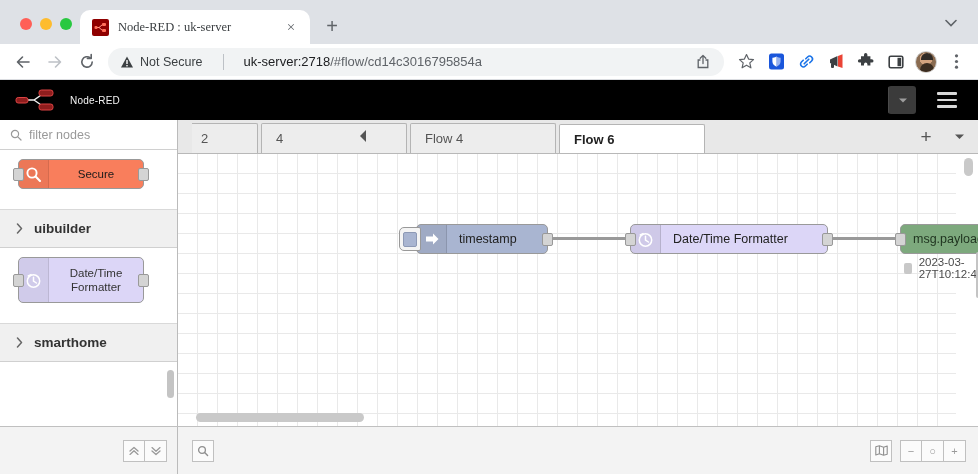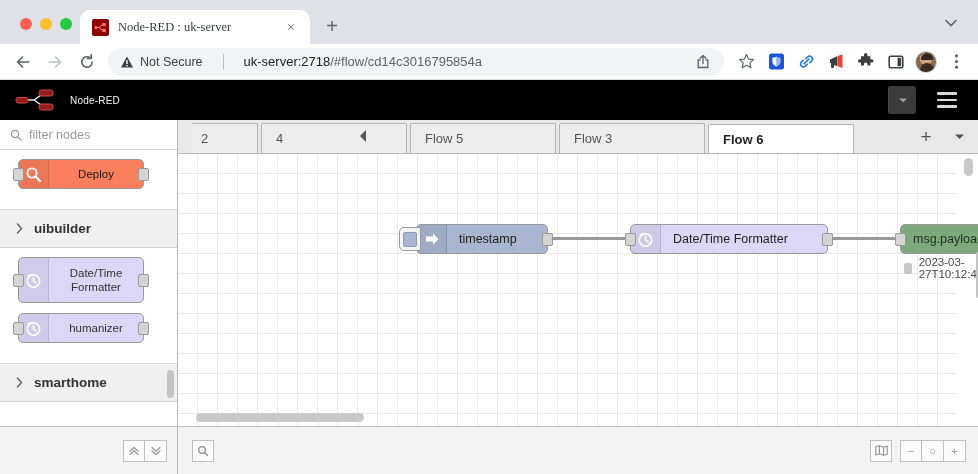--- a/index.html
+++ b/index.html
@@ -675,21 +675,21 @@
 
       <div class="cat-nodes">
         <div class="pnode search">
           <span class="port left"></span>
           <span class="pnode-icon">
             <svg width="17" height="17" viewBox="0 0 17 17">
               <circle cx="7" cy="7" r="4.6" stroke="#fff" stroke-width="1.9" fill="none"></circle>
               <path d="M10.6 10.6 L15 15" stroke="#fff" stroke-width="2.1" stroke-linecap="round"></path>
             </svg>
           </span>
-          <span class="pnode-label">Deploy</span>
+          <span class="pnode-label">Secure</span>
           <span class="port right"></span>
         </div>
       </div>
 
       <div class="cat-header">
         <span class="cat-caret">
           <svg width="7" height="11" viewBox="0 0 7 11">
               <path d="M1.5 1 L5.5 5.5 L1.5 10" stroke="#666" stroke-width="1.5" fill="none" stroke-linecap="round" stroke-linejoin="round"></path>
             </svg>
         </span>
@@ -703,32 +703,20 @@
           <span class="pnode-icon">
             <svg width="19" height="19" viewBox="0 0 19 19">
               <circle cx="9.5" cy="10" r="6.2" stroke="#fff" stroke-width="1.5" fill="none"></circle>
               <path d="M9.5 6.2 V10 L12.4 12" stroke="#fff" stroke-width="1.5" fill="none" stroke-linecap="round"></path>
               <path d="M4.2 5 L7 3.6" stroke="#fff" stroke-width="1.5" stroke-linecap="round"></path>
             </svg>
           </span>
           <span class="pnode-label">Date/Time Formatter</span>
           <span class="port right"></span>
         </div>
-        <div class="pnode formats">
-          <span class="port left"></span>
-          <span class="pnode-icon">
-            <svg width="19" height="19" viewBox="0 0 19 19">
-              <circle cx="9.5" cy="10" r="6.2" stroke="#fff" stroke-width="1.5" fill="none"></circle>
-              <path d="M9.5 6.2 V10 L12.4 12" stroke="#fff" stroke-width="1.5" fill="none" stroke-linecap="round"></path>
-              <path d="M4.2 5 L7 3.6" stroke="#fff" stroke-width="1.5" stroke-linecap="round"></path>
-            </svg>
-          </span>
-          <span class="pnode-label">humanizer</span>
-          <span class="port right"></span>
-        </div>
       </div>
 
       <div class="cat-header">
         <span class="cat-caret">
           <svg width="7" height="11" viewBox="0 0 7 11">
               <path d="M1.5 1 L5.5 5.5 L1.5 10" stroke="#666" stroke-width="1.5" fill="none" stroke-linecap="round" stroke-linejoin="round"></path>
             </svg>
         </span>
         <span class="cat-label">smarthome</span>
       </div>
@@ -748,24 +736,21 @@
     <div class="tabbar">
       <div class="tab-scroll-left"></div>
       <div class="flow-tabs">
         <div class="flow-tab partial">
           <span>2</span>
         </div>
         <div class="flow-tab">
           <span>4</span>
         </div>
         <div class="flow-tab">
-          <span>Flow 5</span>
-        </div>
-        <div class="flow-tab">
-          <span>Flow 3</span>
+          <span>Flow 4</span>
         </div>
         <div class="flow-tab active">
           <span>Flow 6</span>
         </div>
       </div>
       <div class="tab-actions">
         <span class="tab-add">+</span>
         <span class="tab-menu">
           <svg width="11" height="7" viewBox="0 0 11 7">
               <path d="M1 1.5 L5.5 6 L10 1.5" fill="#555"></path>

